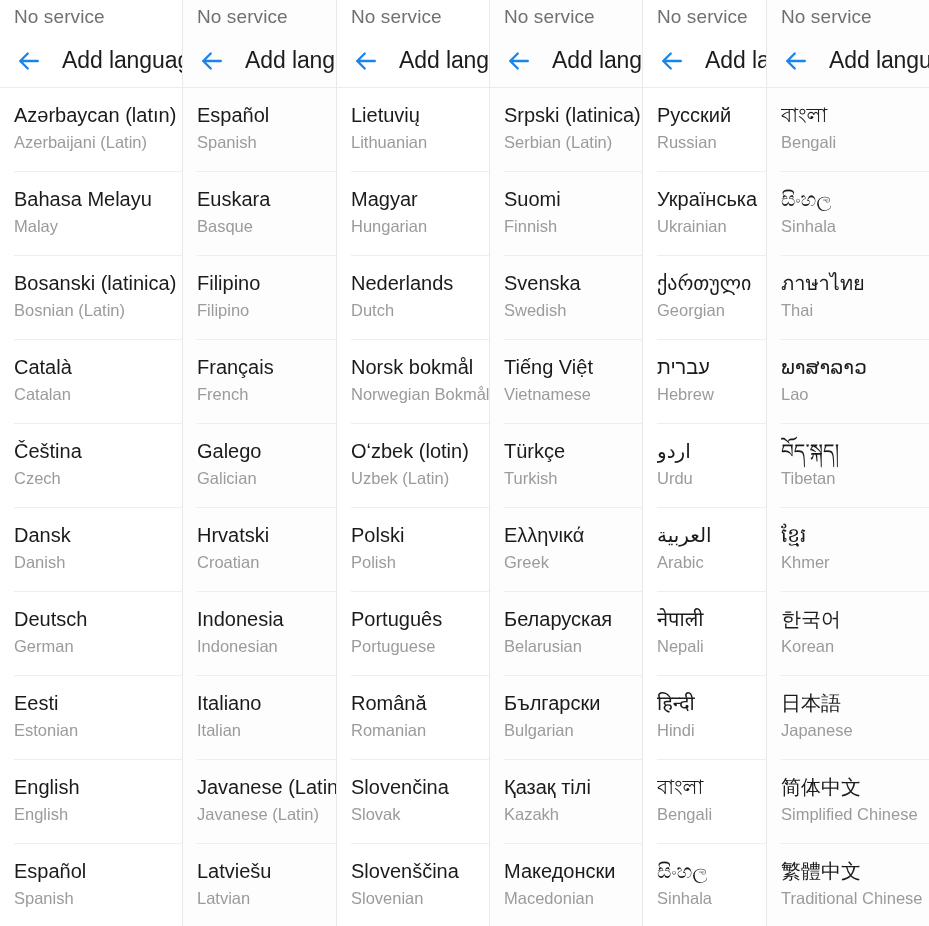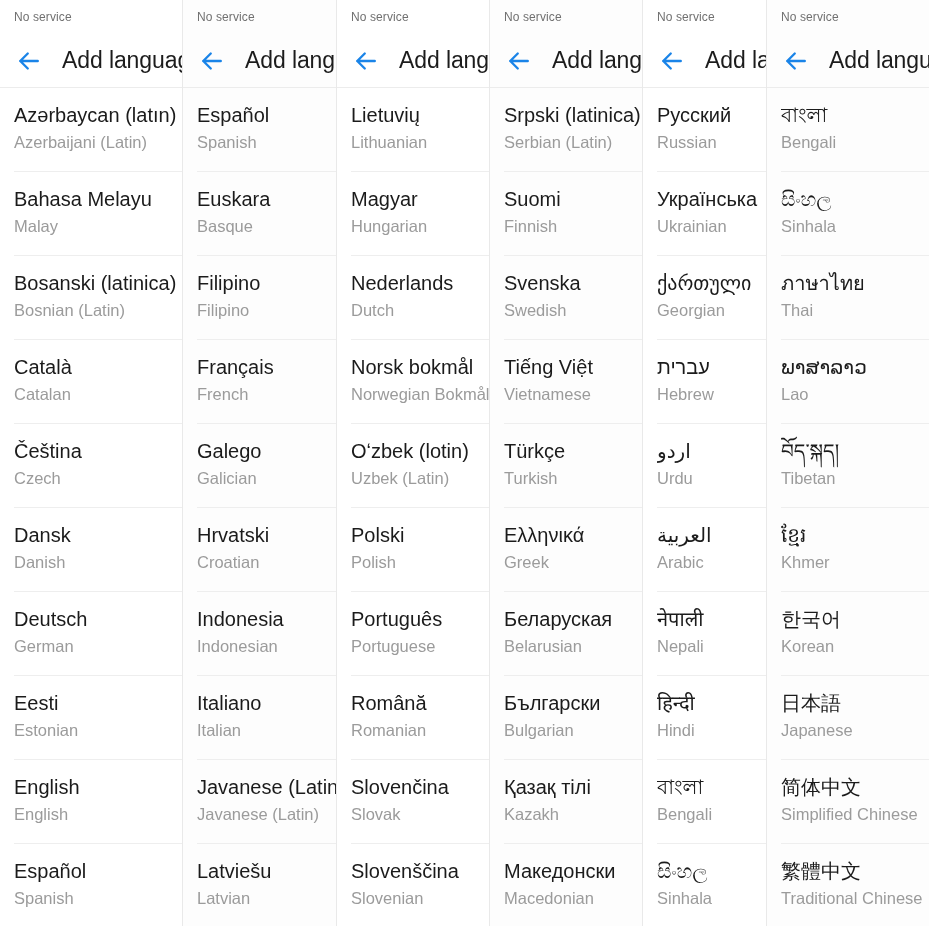--- a/index.html
+++ b/index.html
@@ -46,21 +46,21 @@
   
   .statusbar {
     height: 34px;
     background: #ffffff;
     display: flex;
     align-items: center;
     padding: 0 0 0 14px;
     box-sizing: border-box;
   }
   .status-text {
-    font-size: 12px;
+    font-size: 19px;
     color: #707070;
     letter-spacing: 0.1px;
     white-space: nowrap;
   }
 
   
   .appbar {
     height: 54px;
     background: #ffffff;
     display: flex;

